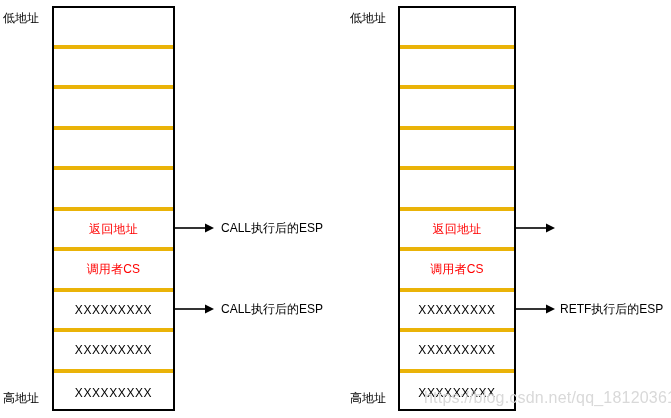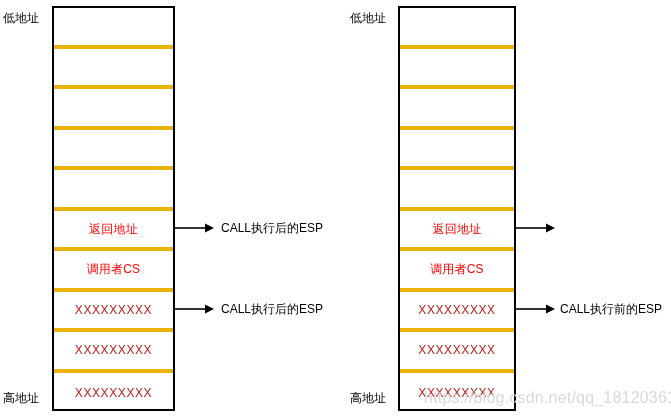--- a/index.html
+++ b/index.html
@@ -47,21 +47,21 @@
     color: #000000;
     letter-spacing: 0.2px;
   }
   .stack-row:last-child {
     border-bottom: none;
   }
   .stack-row.red {
     color: #ff0000;
   }
   .stack-row.mono-x {
-    color: #b91c1c;
+    color: #000000;
     letter-spacing: 0.6px;
   }
 
   
   .addr-label {
     position: absolute;
     font-size: 12px;
     line-height: 1;
     color: #000000;
     white-space: nowrap;
@@ -163,18 +163,18 @@
         <polygon points="30,1.5 39,6 30,10.5" fill="#000000"></polygon>
       </svg>
     </div>
 
     <div class="arrow" style="left:516px; top:303px; width:40px;">
       <svg width="40" height="12" viewBox="0 0 40 12">
         <line x1="0" y1="6" x2="31" y2="6" stroke="#000000" stroke-width="1.6"></line>
         <polygon points="30,1.5 39,6 30,10.5" fill="#000000"></polygon>
       </svg>
     </div>
-    <div class="arrow-label" style="left:560px; top:303px;">CALL执行前的ESP</div>
+    <div class="arrow-label" style="left:560px; top:303px;">RETF执行后的ESP</div>
   </div>
 
   <div class="watermark">https://blog.csdn.net/qq_18120361</div>
 
 </div>
 
 </body></html>

